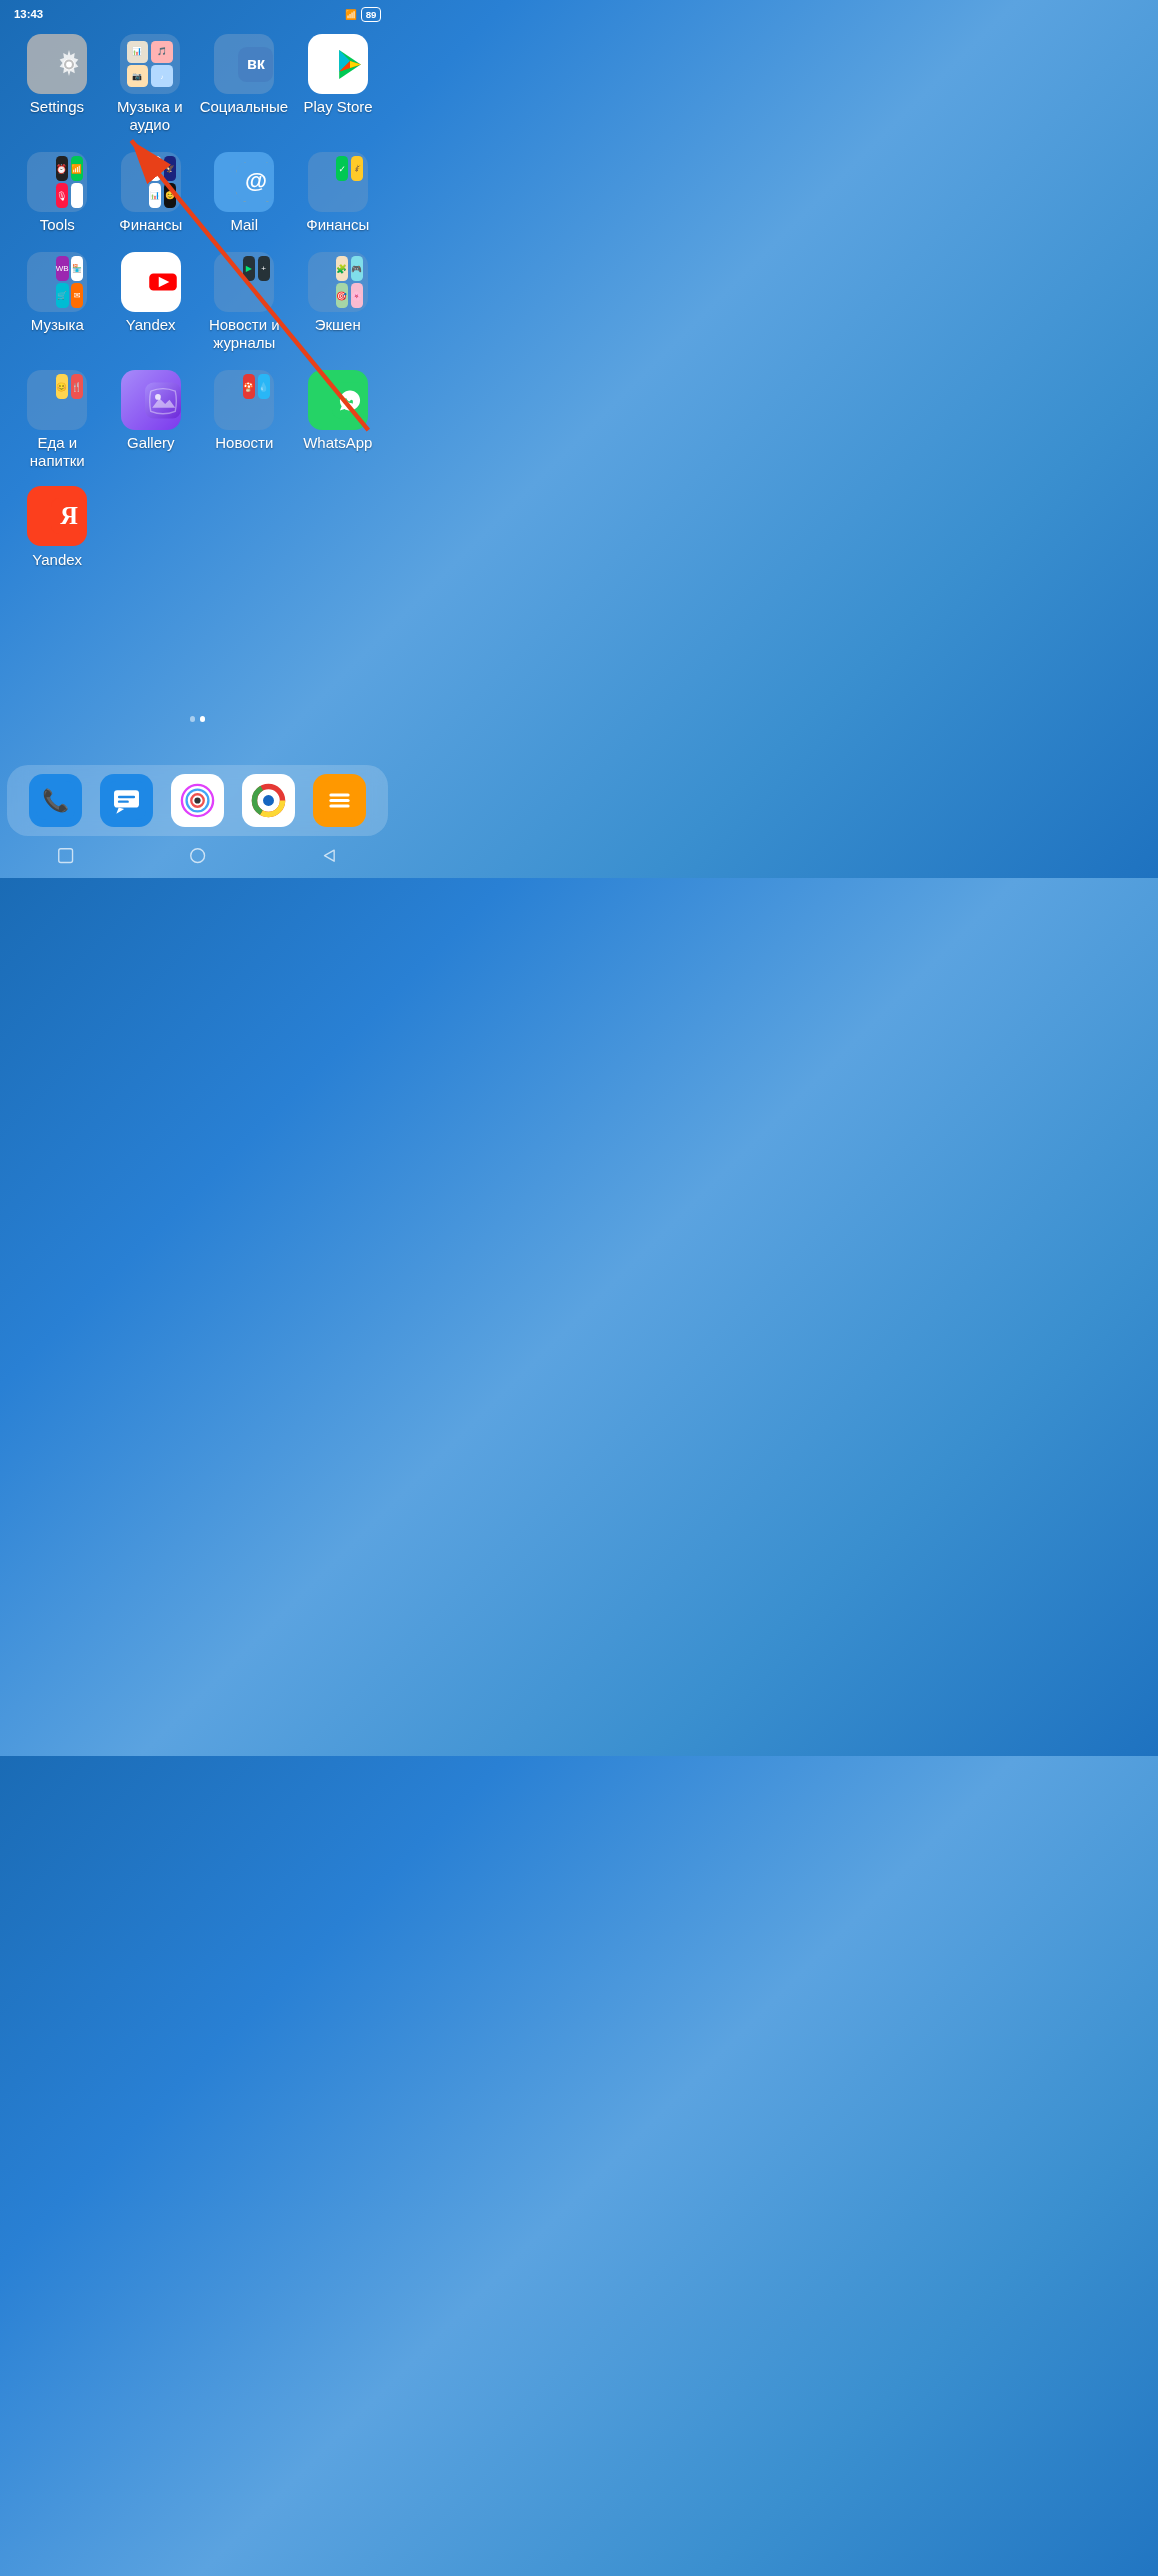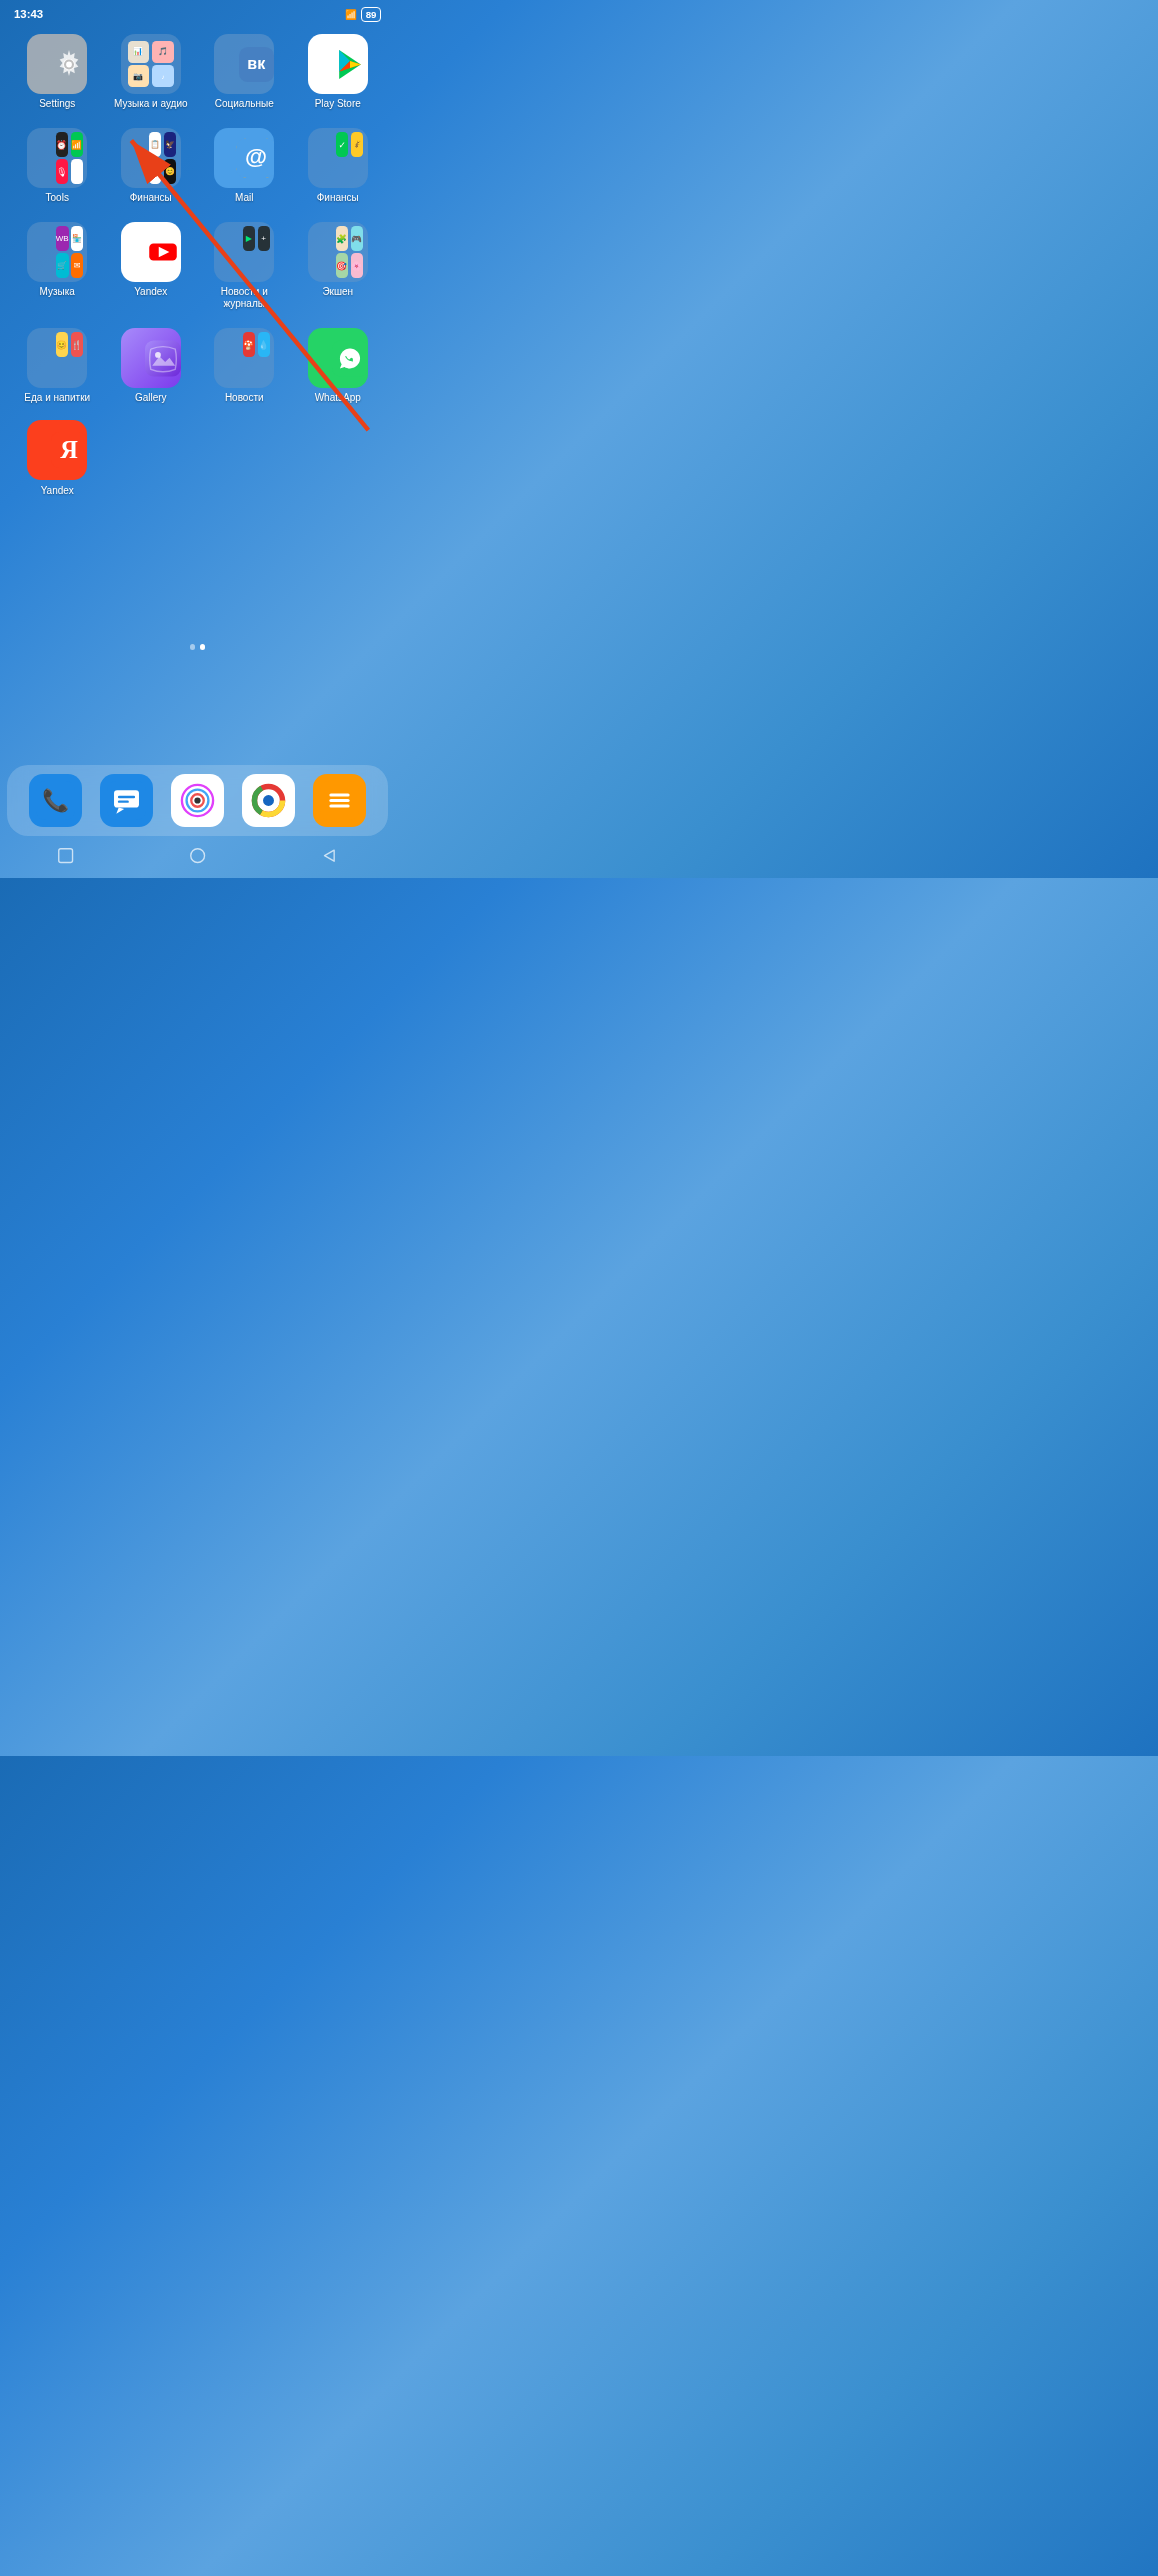--- a/index.html
+++ b/index.html
@@ -63,21 +63,21 @@
       border-radius: 14px;
       display: flex;
       align-items: center;
       justify-content: center;
       position: relative;
       overflow: hidden;
       padding-left: 24px;
     }
 
     .app-label {
-      font-size: 10px;
+      font-size: 15px;
       color: white;
       text-align: center;
       text-shadow: 0 0.9px 1.8px rgba(0,0,0,0.4);
       line-height: 1.2;
     }
 
     
     .icon-settings {
       background: rgba(180,180,180,0.85);
     }

